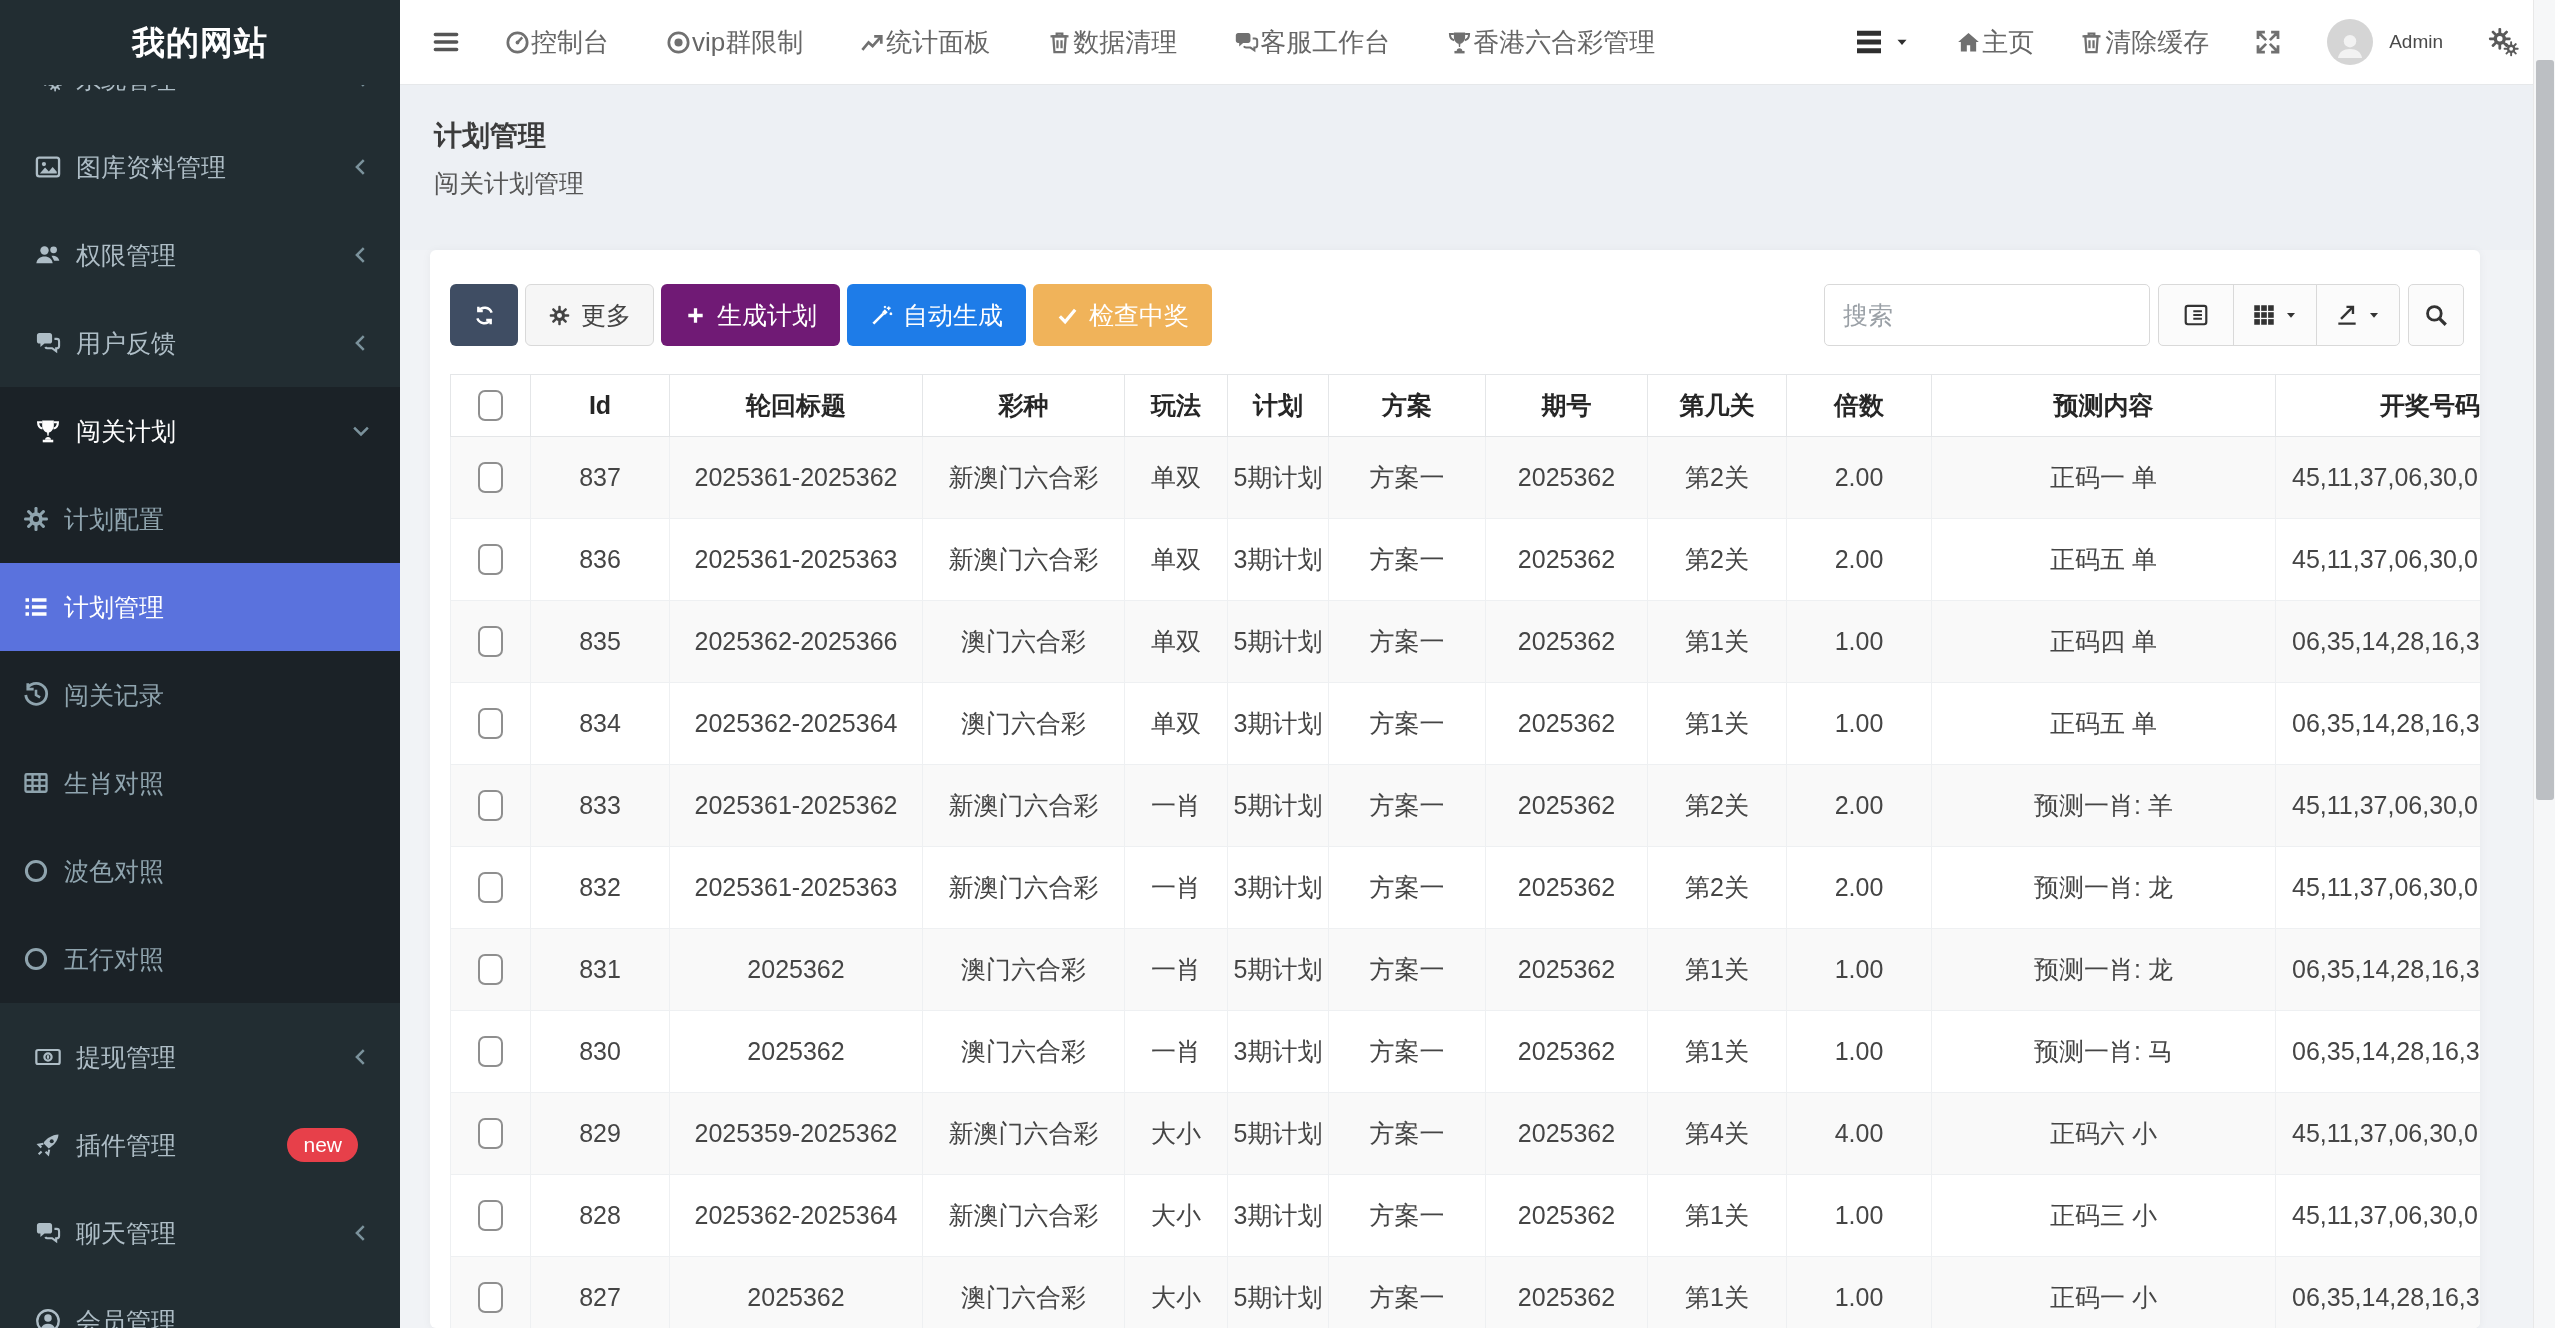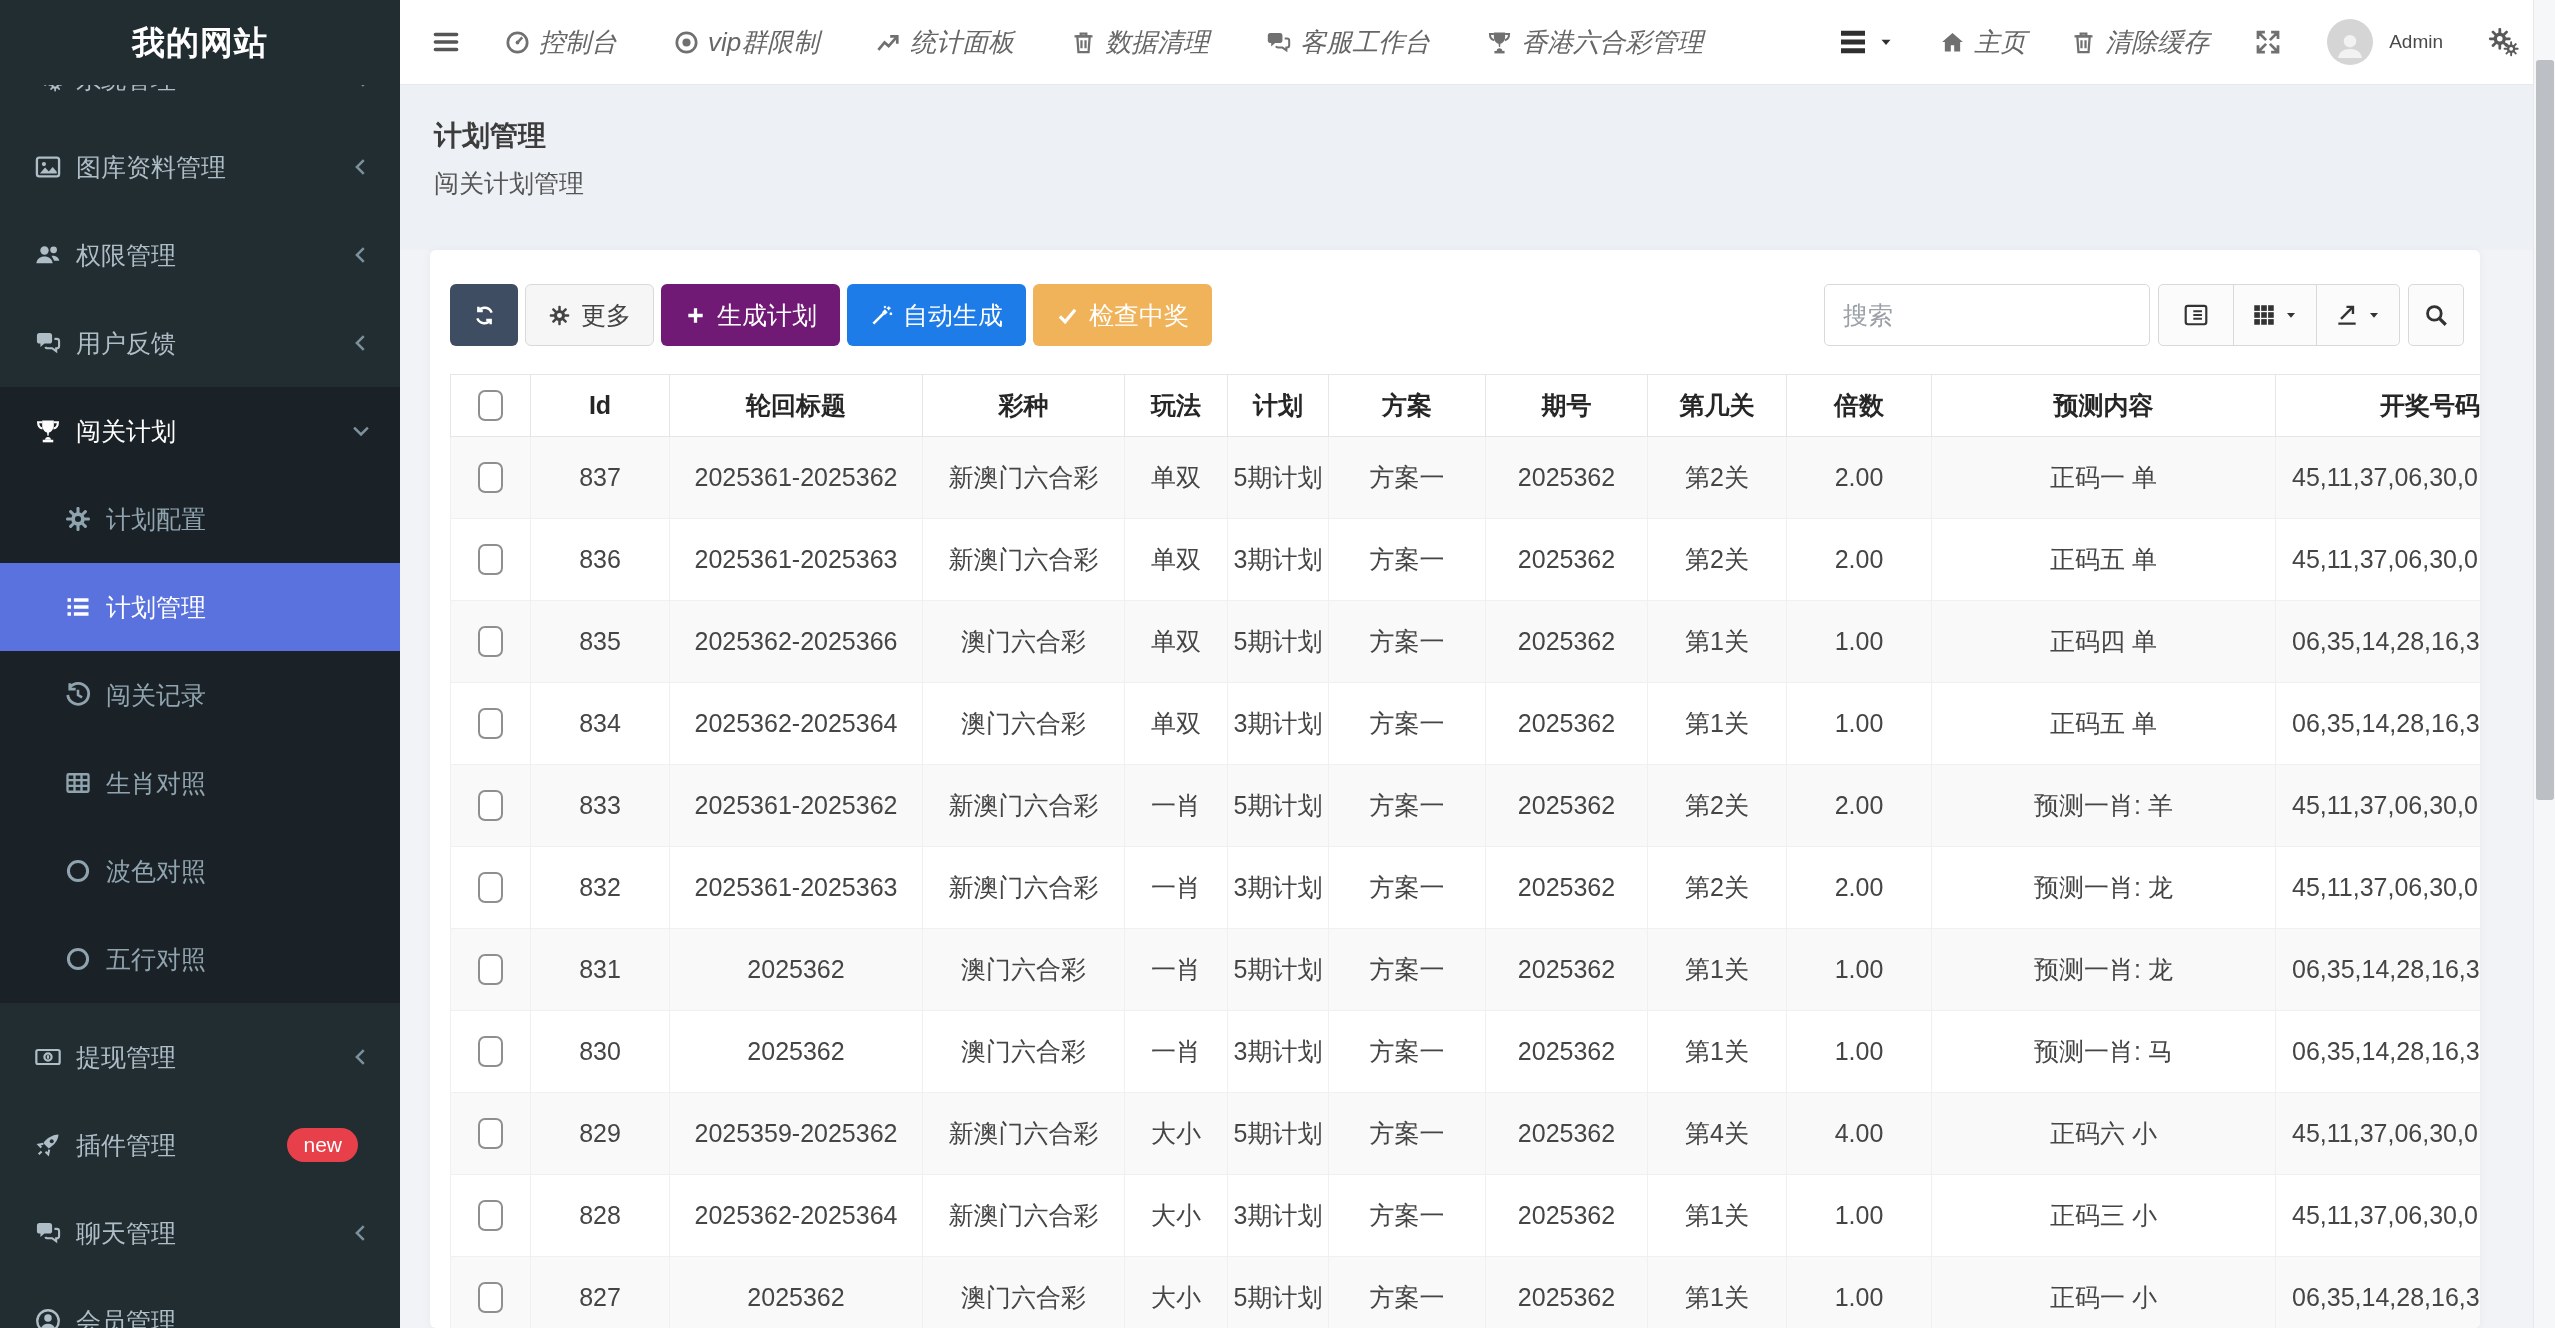--- a/index.html
+++ b/index.html
@@ -10,35 +10,35 @@
   
   .sidebar { position:fixed; left:0; top:0; width:400px; height:1328px; background:#222d32; z-index:30; overflow:hidden; }
   .brand { position:relative; z-index:5; height:85px; line-height:85px; text-align:center;
     color:#fff; font-size:33px; font-weight:600; background:#222d32; letter-spacing:1px; }
   .menu { position:absolute; left:0; right:0; top:35px; z-index:1; }
   .mitem { height:88px; display:flex; align-items:center; padding:0 28px 0 30px; color:#aebdc6;
     font-size:25px; cursor:pointer; position:relative; }
   .mitem .micon { width:36px; display:flex; justify-content:center; margin-right:10px; flex:none; }
   .mitem .micon .ic { width:28px; height:28px; }
   .mitem.parent { color:#fdfdfd; }
-  .mitem.sub { padding-left:60px; color:#8fa4ae; }
+  .mitem.sub { padding-left:18px; color:#8fa4ae; }
   .mitem.active { background:#5a72dd; color:#fff; }
   .menu-group { background:#1b2227; margin-bottom:10px; }
   .chev { margin-left:auto; color:#7b929c; }
   .chev .ic { width:22px; height:22px; }
   .nbadge { margin-left:auto; margin-right:14px; background:#e7404a; color:#fff; font-size:21px;
     padding:4px 16px; border-radius:18px; line-height:1.2; }
 
   
   .navbar { position:fixed; left:400px; top:0; right:22px; height:85px; background:#fff;
     border-bottom:1px solid #e6e8ea; display:flex; align-items:center; padding:0 14px 0 30px; z-index:20; }
   .hamburger { color:#555; cursor:pointer; }
   .hamburger .ic { width:32px; height:30px; }
   .nav-left { display:flex; align-items:center; gap:56px; margin-left:42px; }
-  .nav-item { display:flex; align-items:center; gap:8px; color:#666; font-size:26px; cursor:pointer; white-space:nowrap;font-style:italic; }
+  .nav-item { display:flex; align-items:center; gap:0; color:#666; font-size:26px; cursor:pointer; white-space:nowrap; }
   .nav-item .ic { width:27px; height:27px; color:#707070; }
   .nav-right { margin-left:auto; display:flex; align-items:center; gap:44px; }
   .menu-toggle { display:flex; align-items:center; gap:6px; color:#2f2f2f; cursor:pointer; }
   .menu-toggle .ic { width:36px; height:32px; }
   .menu-toggle .caret .ic { width:18px; height:18px; }
   .avatar { width:46px; height:46px; border-radius:50%; background:#d5d5d5; color:#f2f2f2;
     display:flex; align-items:center; justify-content:center; overflow:hidden; }
   .avatar .ic { width:34px; height:34px; margin-top:8px; }
   .user-box { display:flex; align-items:center; gap:16px; cursor:pointer; }
   .user-name { color:#4a4a4a; font-size:19px; }

